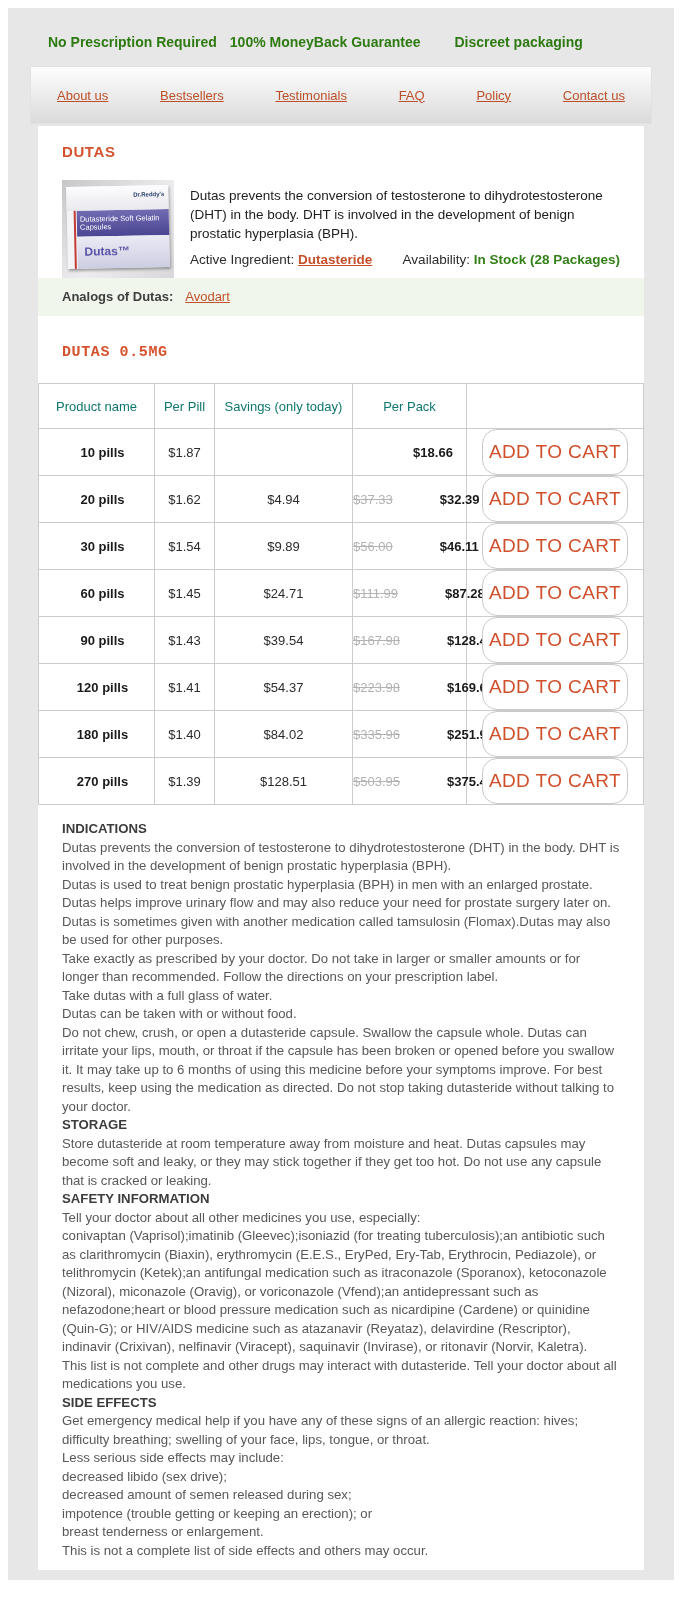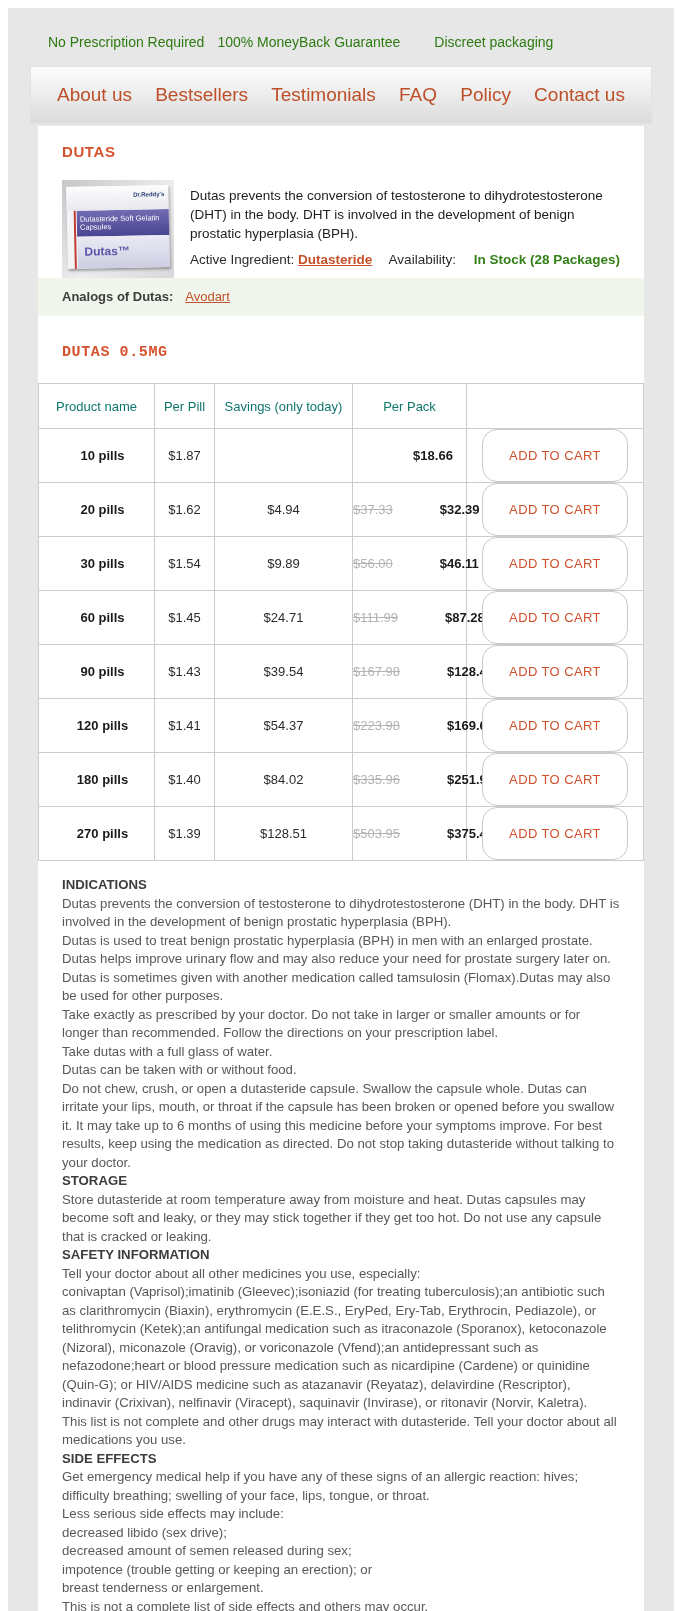--- a/index.html
+++ b/index.html
@@ -15,40 +15,41 @@
   }
   
   .topbar {
     height: 58px;
     display: flex;
     align-items: center;
     padding-left: 40px;
   }
   .topbar .benefit {
     font-size: 14px;
-    font-weight: normal;
+    font-weight: bold;
     color: #2e7a12;
     margin-top: 9px;
   }
   .topbar .benefit + .benefit { margin-left: 13px; }
   .topbar .benefit.wide-gap { margin-left: 34px; }
   
   .nav {
     margin: 0 22px;
     height: 58px;
     background: linear-gradient(#fdfdfd, #dbdbdb);
     border: 1px solid #e2e2e2;
     display: flex;
     align-items: center;
     justify-content: space-between;
     padding: 0 26px;
   }
   .nav a {
-    font-size: 19px;
+    font-size: 13px;
     color: #bd4f28;
+    text-decoration: underline;
     cursor: pointer;
   }
   
   .content {
     margin: 2px 30px 0 30px;
     background: #ffffff;
   }
   .product-title {
     padding: 17px 24px 0 24px;
     font-size: 15px;
@@ -125,21 +126,21 @@
     justify-content: space-between;
     font-size: 13.5px;
     color: #2b2b2b;
   }
   .ai-link {
     font-weight: bold;
     color: #c44f28;
     text-decoration: underline;
     cursor: pointer;
   }
-  .stock { font-weight: bold; color: #348019; margin-left: 14px; }
+  .stock { font-weight: bold; color: #348019; }
   
   .analogs {
     background: #f1f6ec;
     padding: 11px 24px 12px 24px;
     font-size: 13px;
     display: flex;
     align-items: center;
   }
   .analogs .lbl { font-weight: bold; color: #3d3d3d; }
   .analogs a {
@@ -185,24 +186,24 @@
     color: #b3b3b3;
     text-decoration: line-through;
     margin-right: 4px;
   }
   .new { font-weight: bold; color: #1a1a1a; padding-left: 43px; }
   .cart-btn {
     display: inline-block;
     background: #ffffff;
     border: 1px solid #c9c9c9;
     border-radius: 15px;
-    padding: 18px 0;
+    padding: 11px 0;
     width: 146px;
     font-family: "Liberation Sans", sans-serif;
-    font-size: 13px;
+    font-size: 19px;
     letter-spacing: 0.4px;
     color: #d0502c;
     cursor: pointer;
   }
   
   .info {
     padding: 15px 24px 10px 24px;
   }
   .sec-h {
     font-size: 13.2px;

